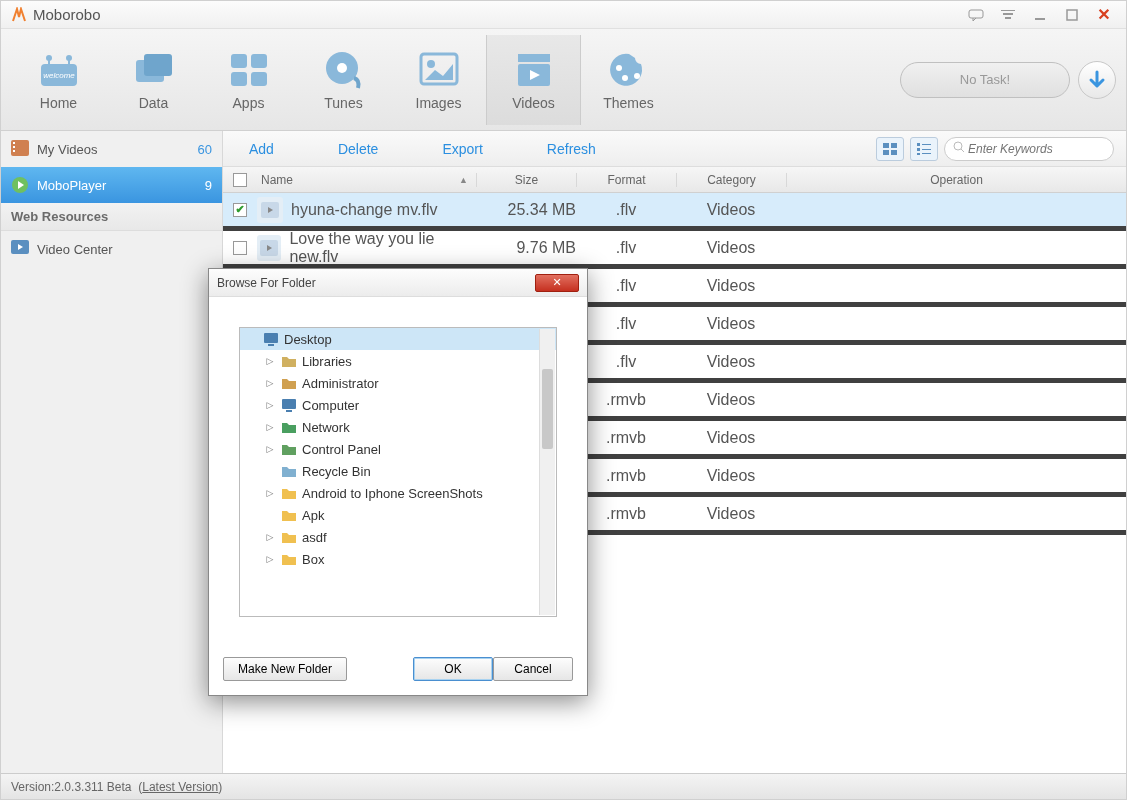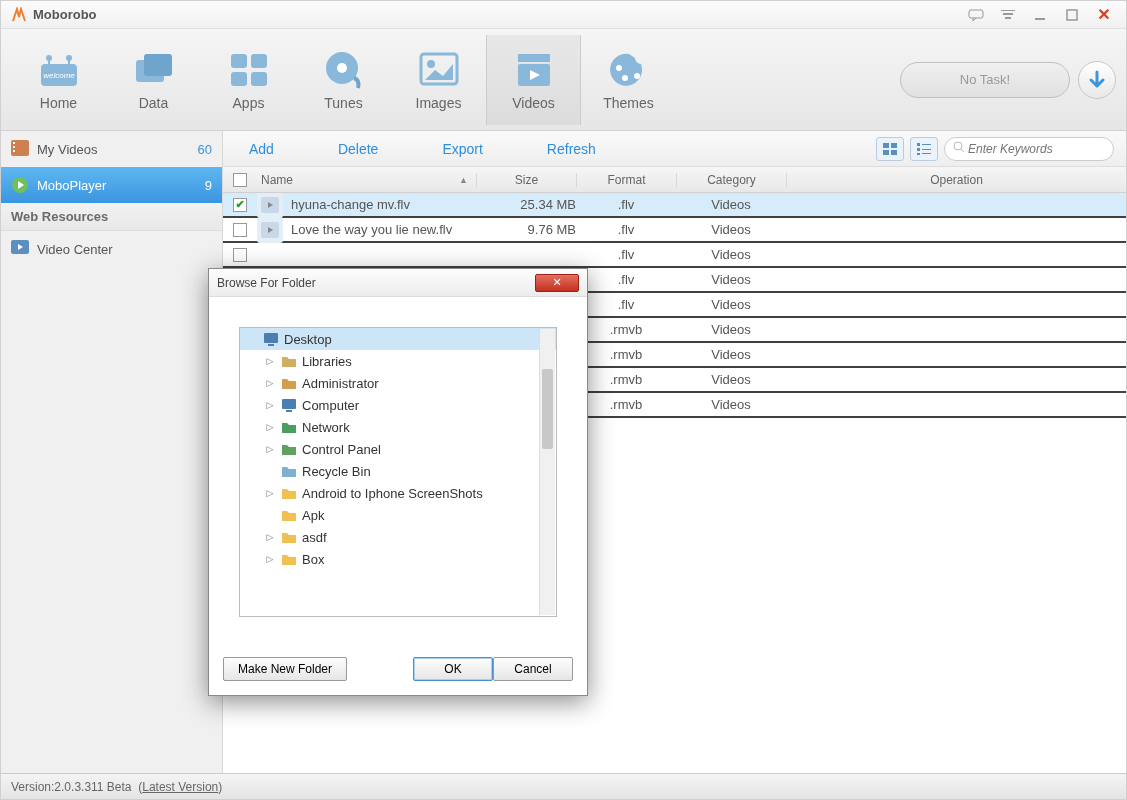--- a/index.html
+++ b/index.html
@@ -2,21 +2,21 @@
 <html><head>
 <meta charset="utf-8">
 <style>
 * { box-sizing: border-box; margin: 0; padding: 0; font-family: Arial, sans-serif; }
 body { background: #f5f5f5; width: 1127px; height: 800px; overflow: hidden; position: relative; }
 
 .window { width: 100%; height: 100%; background: linear-gradient(#f8f8f8,#eeeeee); border: 1px solid #d0d0d0; display: flex; flex-direction: column; }
 
 .titlebar { height: 28px; display: flex; align-items: center; padding: 0 10px; background: linear-gradient(#fcfcfc,#f0f0f0); border-bottom: 1px solid #e0e0e0;}
 .titlebar .logo { width:16px; height:16px; margin-right:6px; }
-.titlebar .title { font-size:13px; color:#555; font-weight:bold;}
+.titlebar .title { font-size:15px; color:#555; font-weight:normal;}
 .titlebar .spacer { flex:1; }
 .titlebar .tb-btn { width:24px; height:16px; margin-left:8px; display:flex; align-items:center; justify-content:center; cursor:pointer; color:#888;}
 .titlebar .tb-close { color:#d84020; font-weight:bold; font-size:16px;}
 
 .toolbar { height: 102px; background: linear-gradient(#f5f5f5,#e6e6e6); border-bottom:1px solid #d0d0d0; display:flex; align-items:center; padding:0 10px;}
 .tool { width:95px; display:flex; flex-direction:column; align-items:center; justify-content:center; height:90px; cursor:pointer; color:#555;}
 .tool.active { background: linear-gradient(#e8e8e8,#dcdcdc); border-left:1px solid #ccc; border-right:1px solid #ccc;}
 .tool .ticon { width:48px; height:42px; display:flex; align-items:center; justify-content:center;font-style:italic;}
 .tool .tlabel { font-size:14px; margin-top:4px; color:#666;}
 .tool svg { fill:#7aa6c9; }
@@ -46,21 +46,21 @@
 .tablehead { height:26px; background:linear-gradient(#f6f6f6,#e8e8e8); border-bottom:1px solid #d0d0d0; display:flex; align-items:center; font-size:12px; color:#666; font-family:monospace;}
 .th-check { width:34px; display:flex; justify-content:center;}
 .th-name { flex:1; padding-left:4px; display:flex; align-items:center;}
 .th-name .sort { margin-left:auto; margin-right:8px; font-size:9px; color:#888;}
 .th-size { width:100px; text-align:center; border-left:1px solid #d8d8d8;}
 .th-format { width:100px; text-align:center; border-left:1px solid #d8d8d8;}
 .th-cat { width:110px; text-align:center; border-left:1px solid #d8d8d8;}
 .th-op { width:340px; text-align:center; border-left:1px solid #d8d8d8;}
 
 .rows { flex:1; overflow:auto;}
-.row { height:25px; display:flex; align-items:center; border-bottom:2px solid #404040; font-size:13px; color:#555;}
+.row { height:38px; display:flex; align-items:center; border-bottom:5px solid #404040; font-size:16px; color:#555;}
 .row.selected { background:#d7ecfb;}
 .row .r-check { width:34px; display:flex; justify-content:center;}
 .row .r-thumb { width:26px; height:26px; background:#e4eef6; border-radius:3px; margin-right:8px; display:flex; align-items:center; justify-content:center;}
 .row .r-name { flex:1; display:flex; align-items:center;}
 .row .r-size { width:100px; text-align:right;}
 .row .r-format { width:100px; text-align:center;}
 .row .r-cat { width:110px; text-align:center;}
 .row .r-op { width:340px; }
 .chk { width:14px; height:14px; border:1px solid #999; background:#fff; display:flex; align-items:center; justify-content:center;}
 .chk.on::after { content:"✔"; color:#2e9b2e; font-size:11px; font-weight:bold;}

